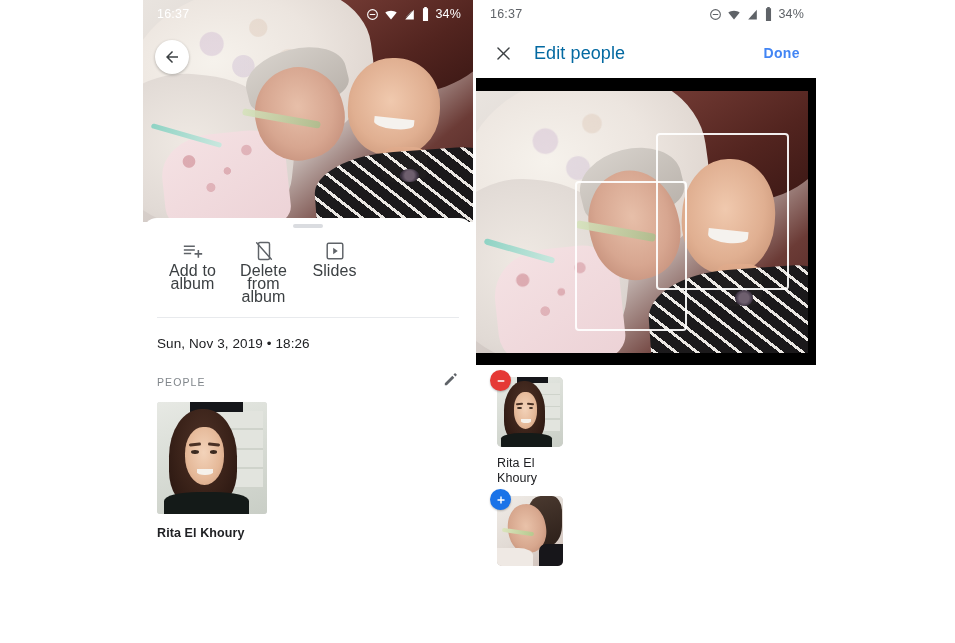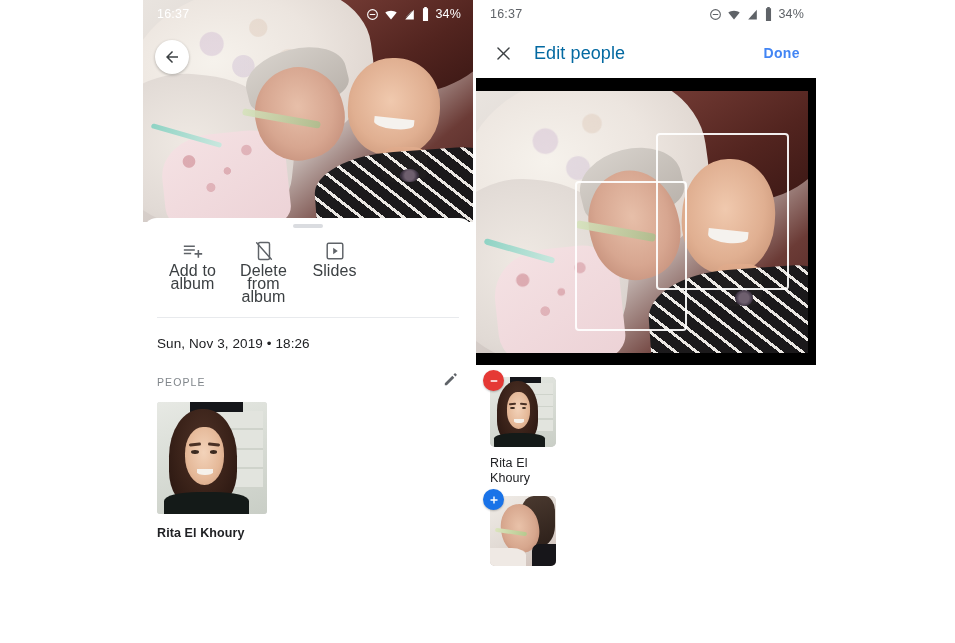--- a/index.html
+++ b/index.html
@@ -129,21 +129,21 @@
   #edit-photo .inner-photo {
     position: absolute; left: 0; top: 13px; width: 332px; height: 262px; overflow: hidden;
   }
   .face-box {
     position: absolute; border: 2px solid rgba(255,255,255,.92);
     border-radius: 4px; pointer-events: auto; cursor: pointer;
   }
 
   .chip-section { padding: 12px 0 0 14px; }
   .chip-row { display: flex; gap: 14px; }
-  .face-chip { position: relative; width: 66px; }
+  .face-chip { position: relative; width: 66px; margin-left: 7px; }
   .face-chip .fthumb {
     width: 66px; height: 70px; border-radius: 5px; overflow: hidden;
     position: relative; background: #ccc;
   }
   .badge {
     position: absolute; left: -7px; top: -7px;
     width: 21px; height: 21px; border-radius: 50%;
     display: flex; align-items: center; justify-content: center;
     color: #fff; z-index: 4; cursor: pointer;
     box-shadow: 0 1px 2px rgba(0,0,0,.25);

